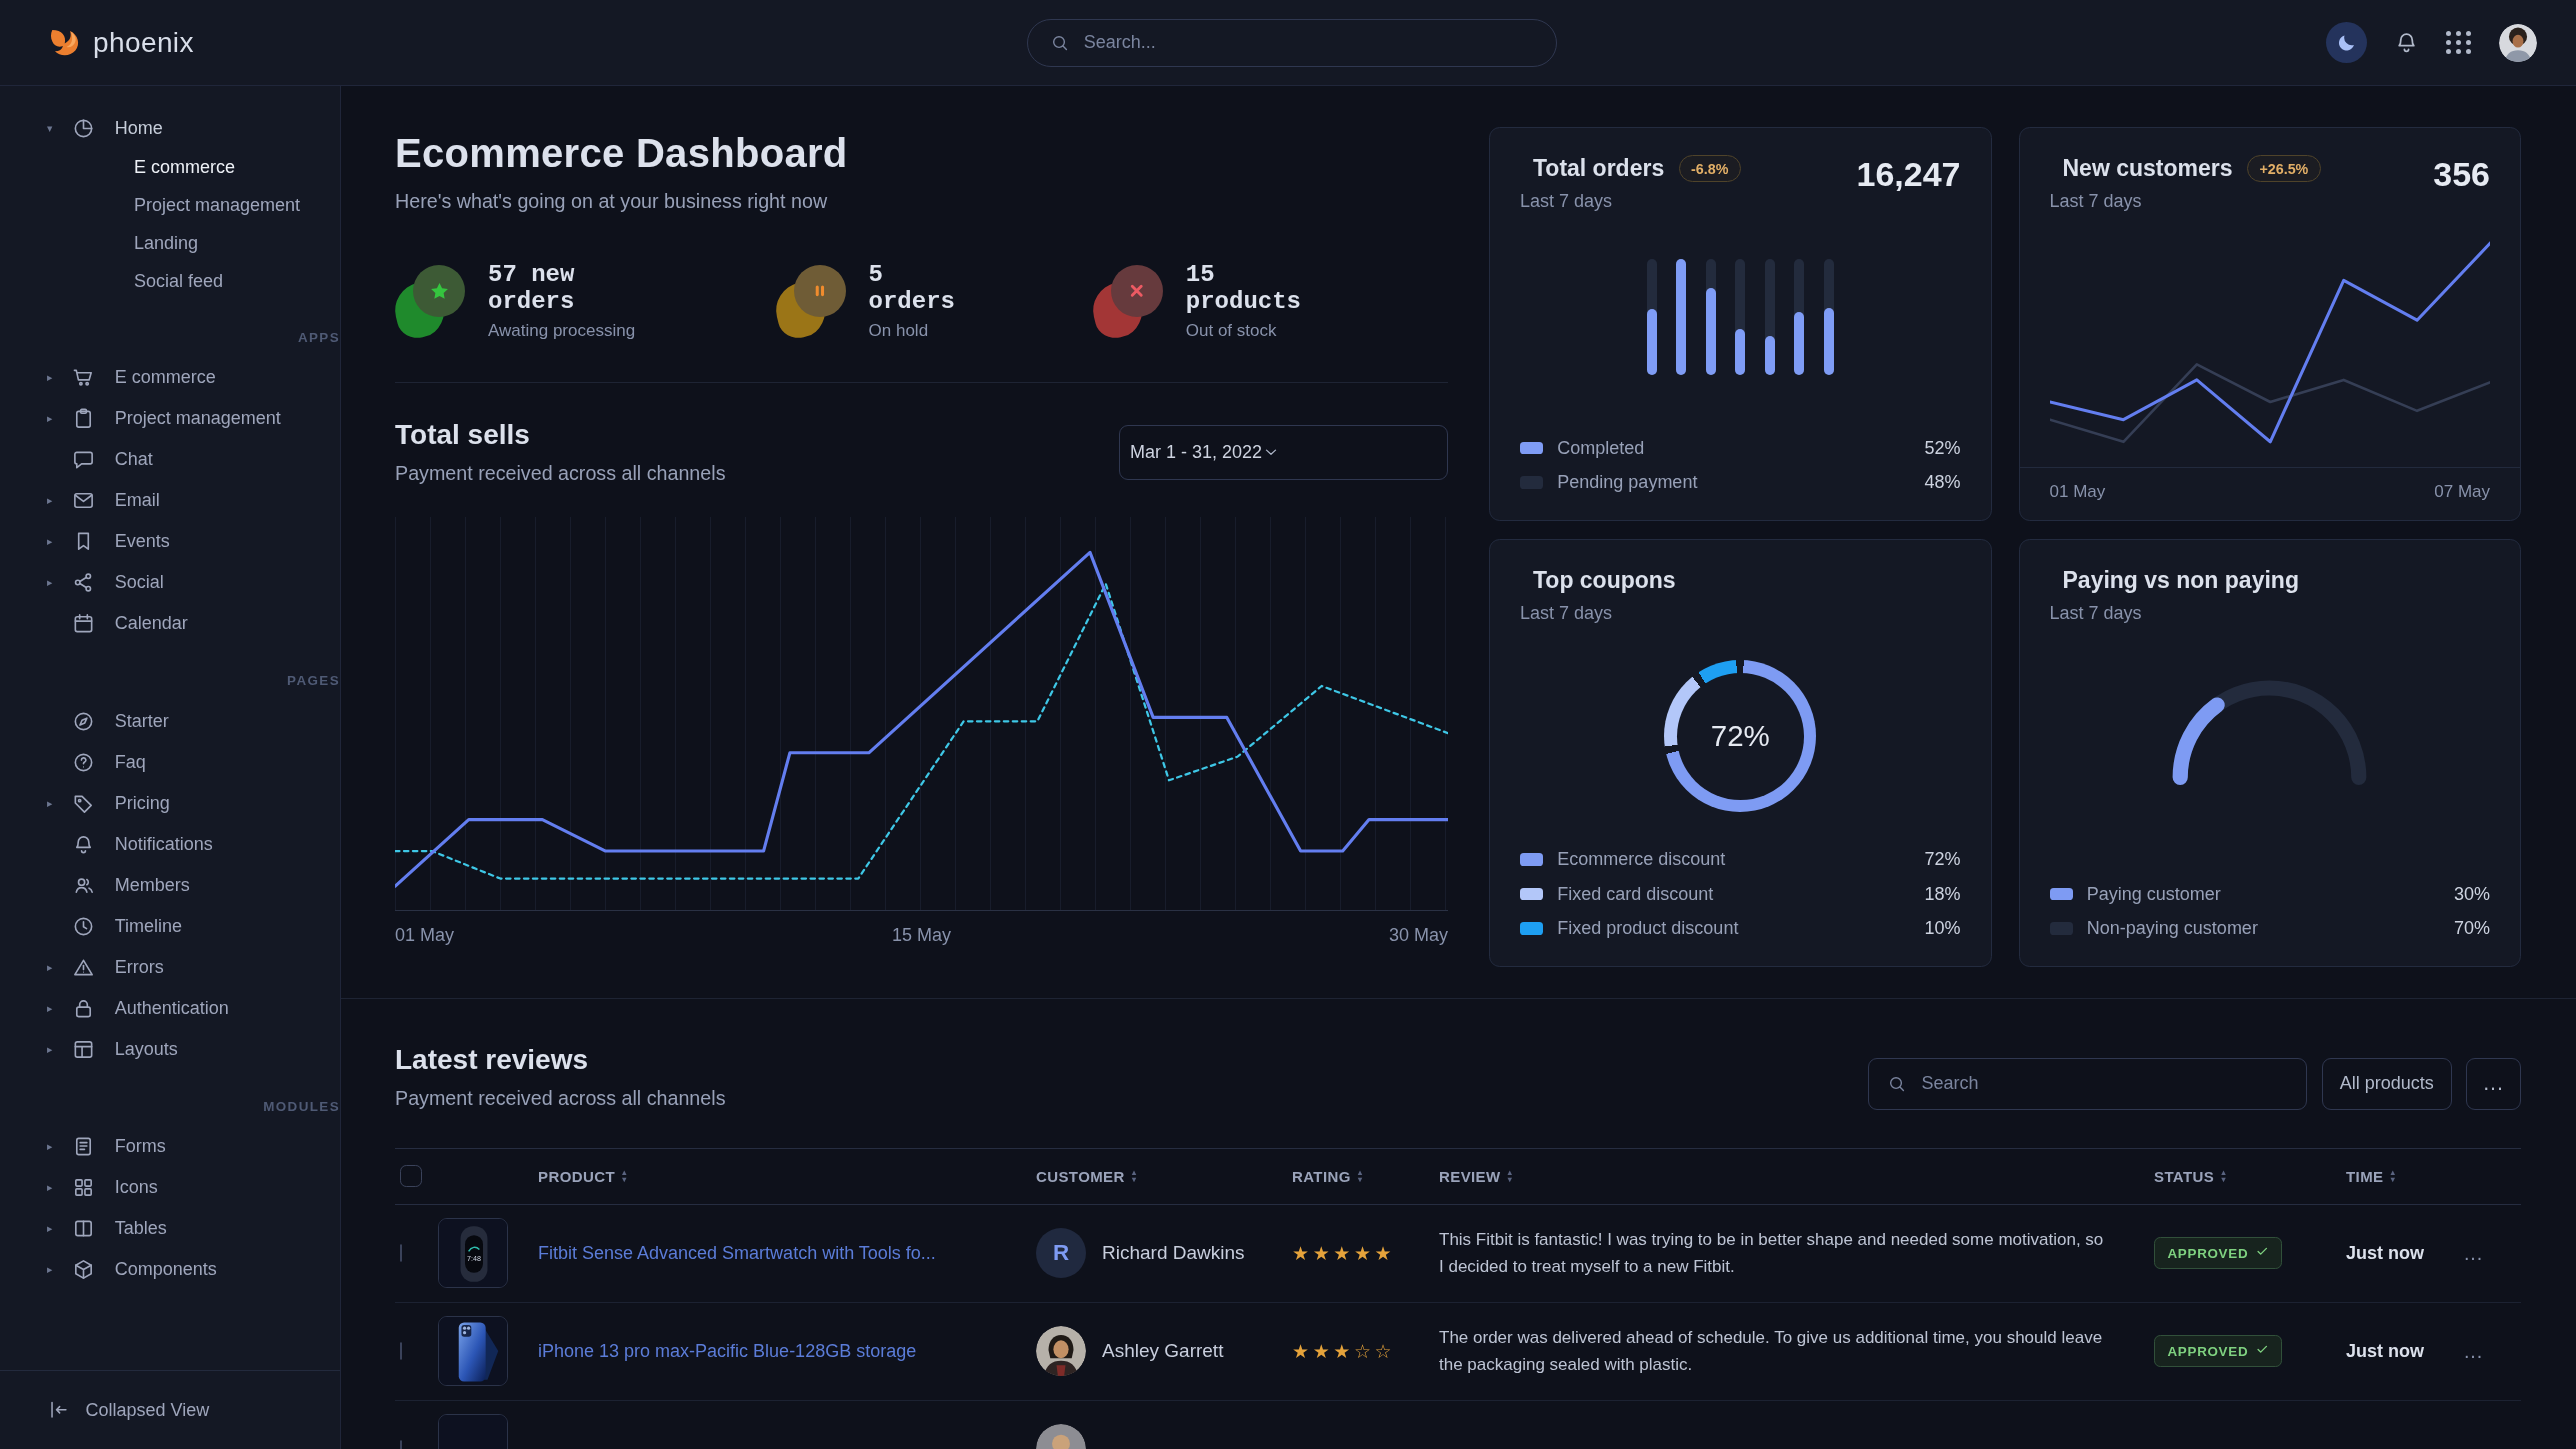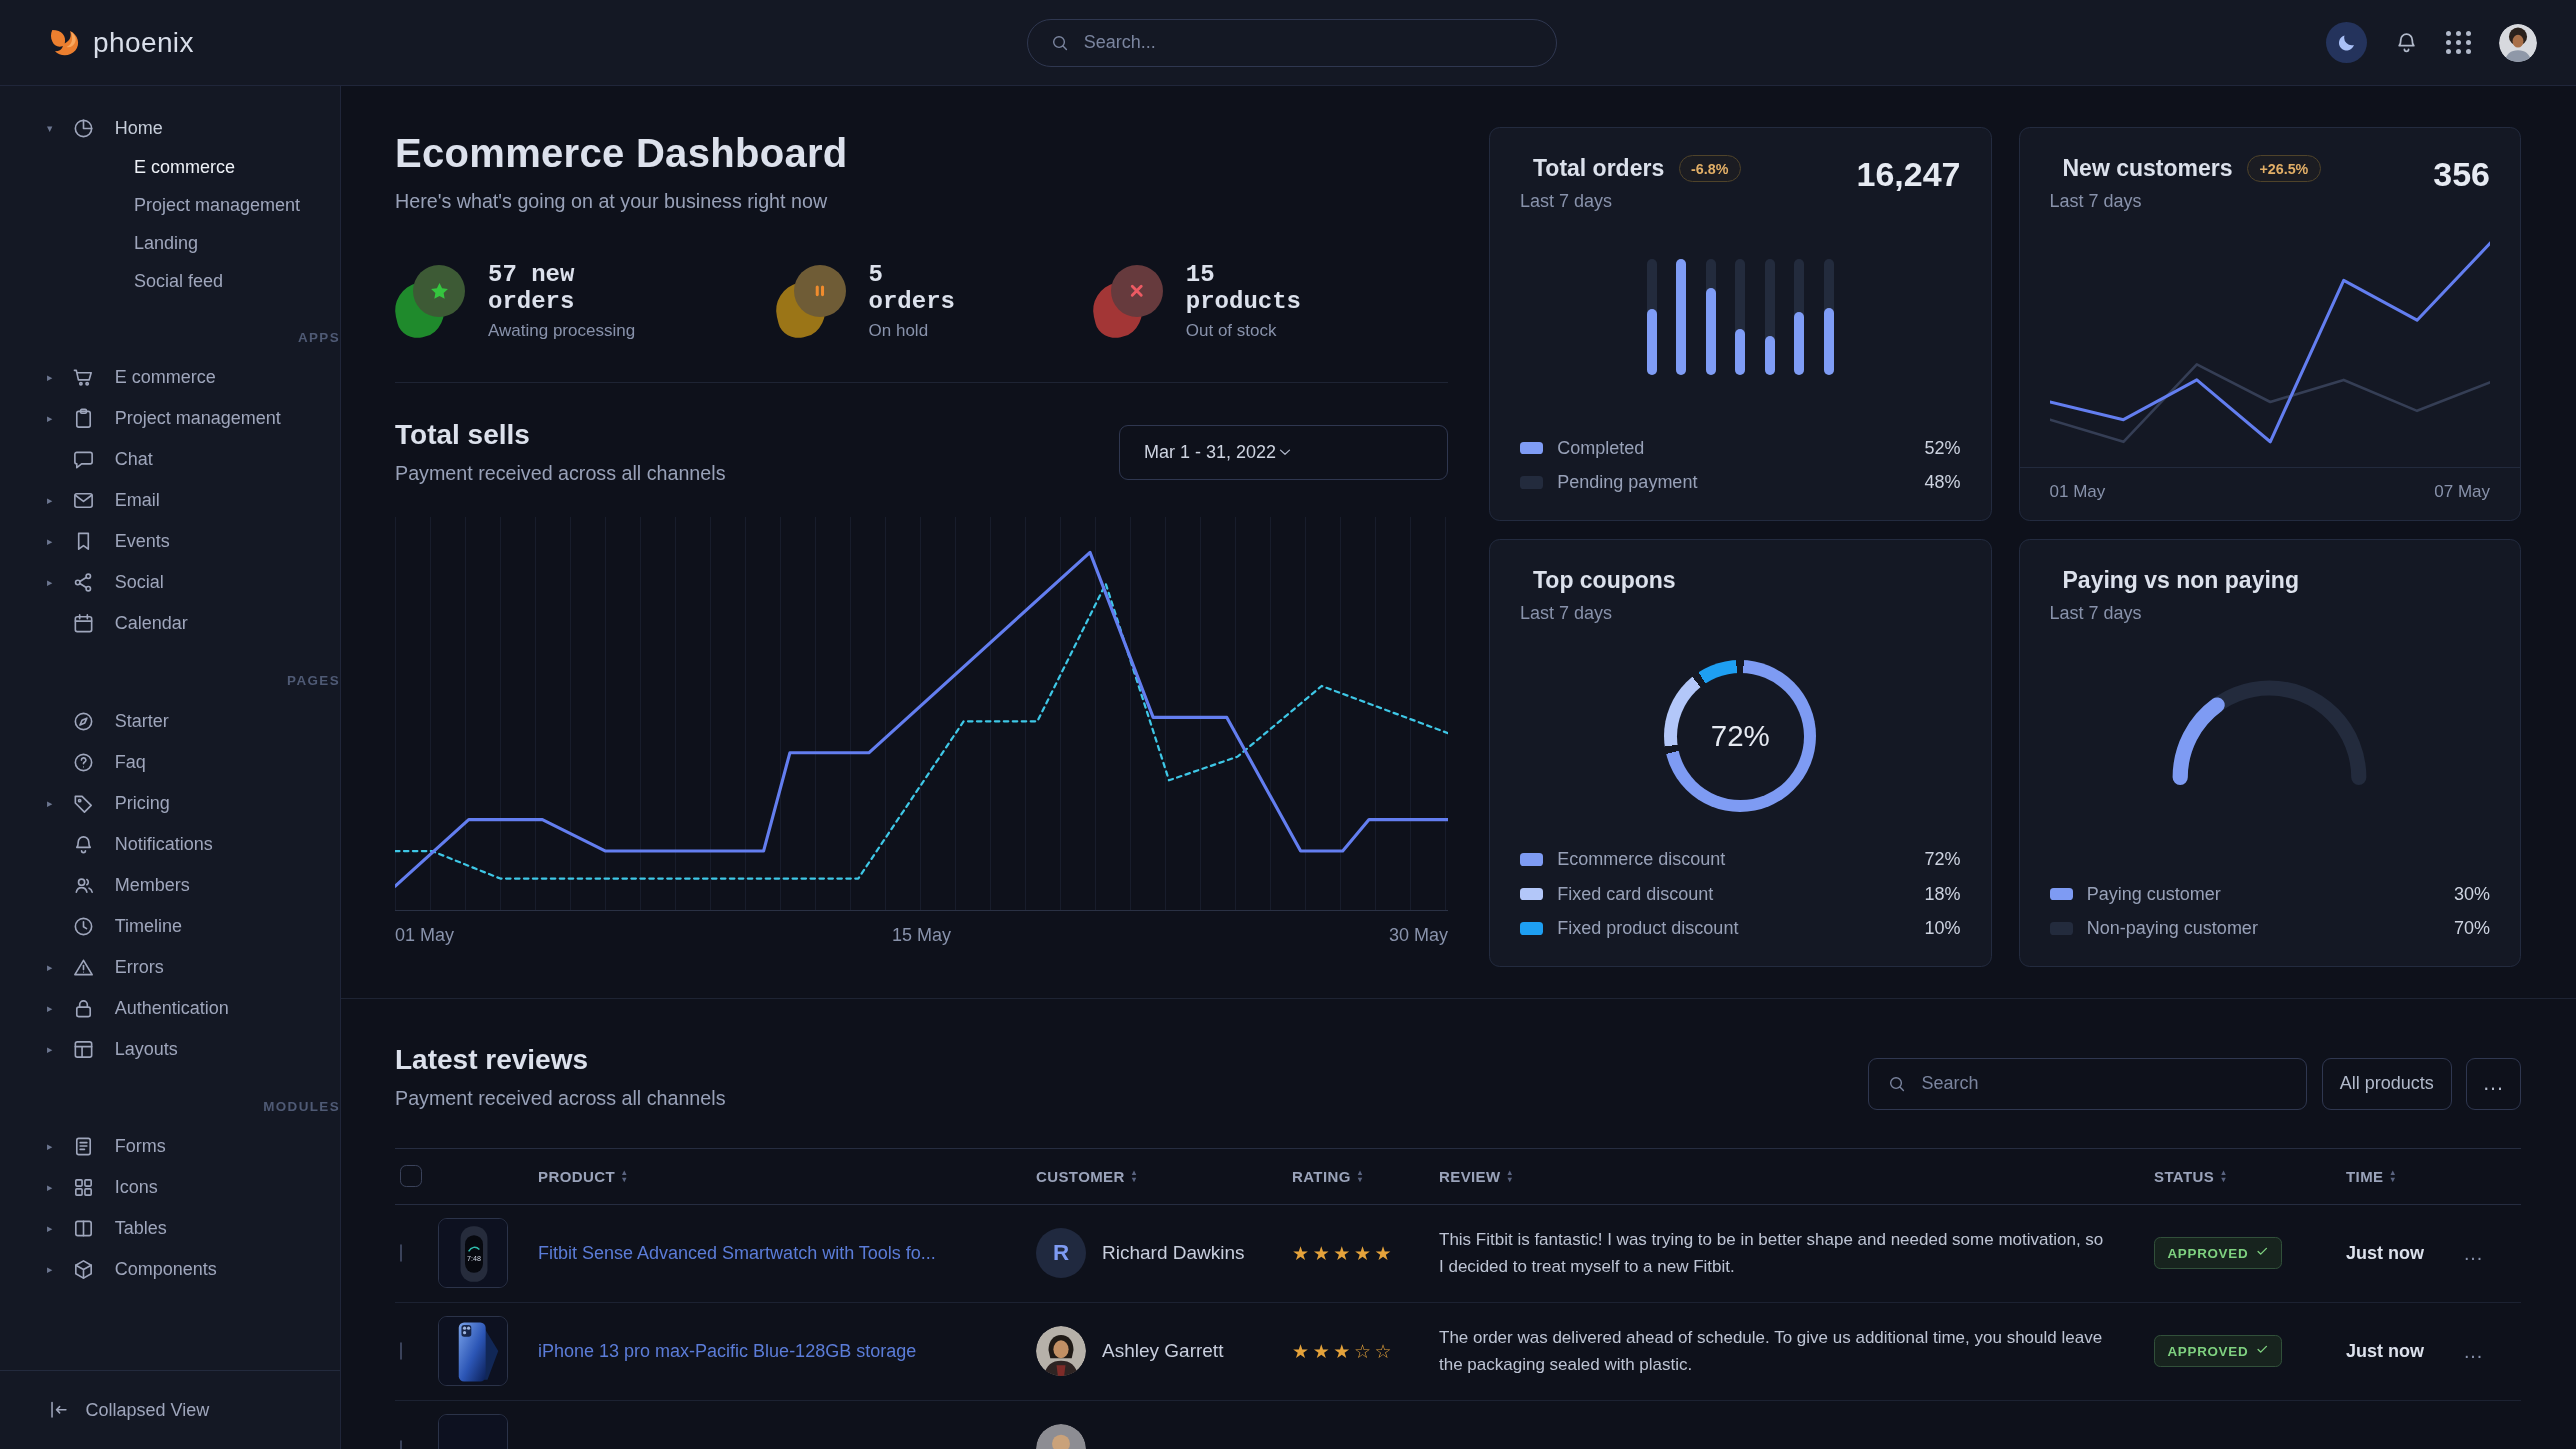--- a/index.html
+++ b/index.html
@@ -57,21 +57,21 @@
   .blob { position:absolute; left:0; bottom:0; width:50px; height:54px; border-radius:62% 38% 55% 45%/55% 45% 62% 38%; transform:rotate(-14deg); }
   .stat-circle { position:absolute; right:0; top:0; width:52px; height:52px; border-radius:50%; display:flex; align-items:center; justify-content:center; }
   .stat-line1 { font-size:24px; font-weight:700; color:#dce1ec;font-family:Liberation Mono, monospace; }
   .stat-line2 { font-size:17px; color:#8892ab; margin-top:6.3px; }
   .rule { border-top:0.9px solid #1e2434; margin-top:41px; }
 
   .ts-head { display:flex; justify-content:space-between; align-items:center; margin-top:36px; }
   .sec-title { font-size:28px; font-weight:700; color:#dce1ec; margin:0; }
   .sec-sub { font-size:19.7px; color:#98a1b8; margin-top:10.7px; }
   .date-select { width:329px; height:55px; border:0.9px solid #2f3750; border-radius:9px;
-    display:flex; align-items:center; padding:0 24px; font-size:18px; color:#cdd3e0; }
+    display:flex; align-items:center; padding:0 10px; font-size:18px; color:#cdd3e0; }
   .ts-chart { position:relative; margin-top:32px; height:394px; border-bottom:0.9px solid #2a3144;
     background:repeating-linear-gradient(to right,#181d2c 0 0.9px,transparent 0.9px 35px); }
   .ts-chart svg { position:absolute; inset:0; }
   .ts-x { display:flex; justify-content:space-between; margin-top:14.3px; font-size:18px; color:#8892ab; }
 
   
   .col-right { flex:1; display:grid; grid-template-columns:1fr 1fr; grid-template-rows:394px 428px; gap:18px 27px; align-content:start; }
   .card { background:#141824; border:0.9px solid #232b3f; border-radius:10.7px; padding:27px 30px; display:flex; flex-direction:column; position:relative; }
   .card-head { display:flex; justify-content:space-between; align-items:flex-start; }
   .card-title-row { display:flex; align-items:center; gap:14.3px; }

